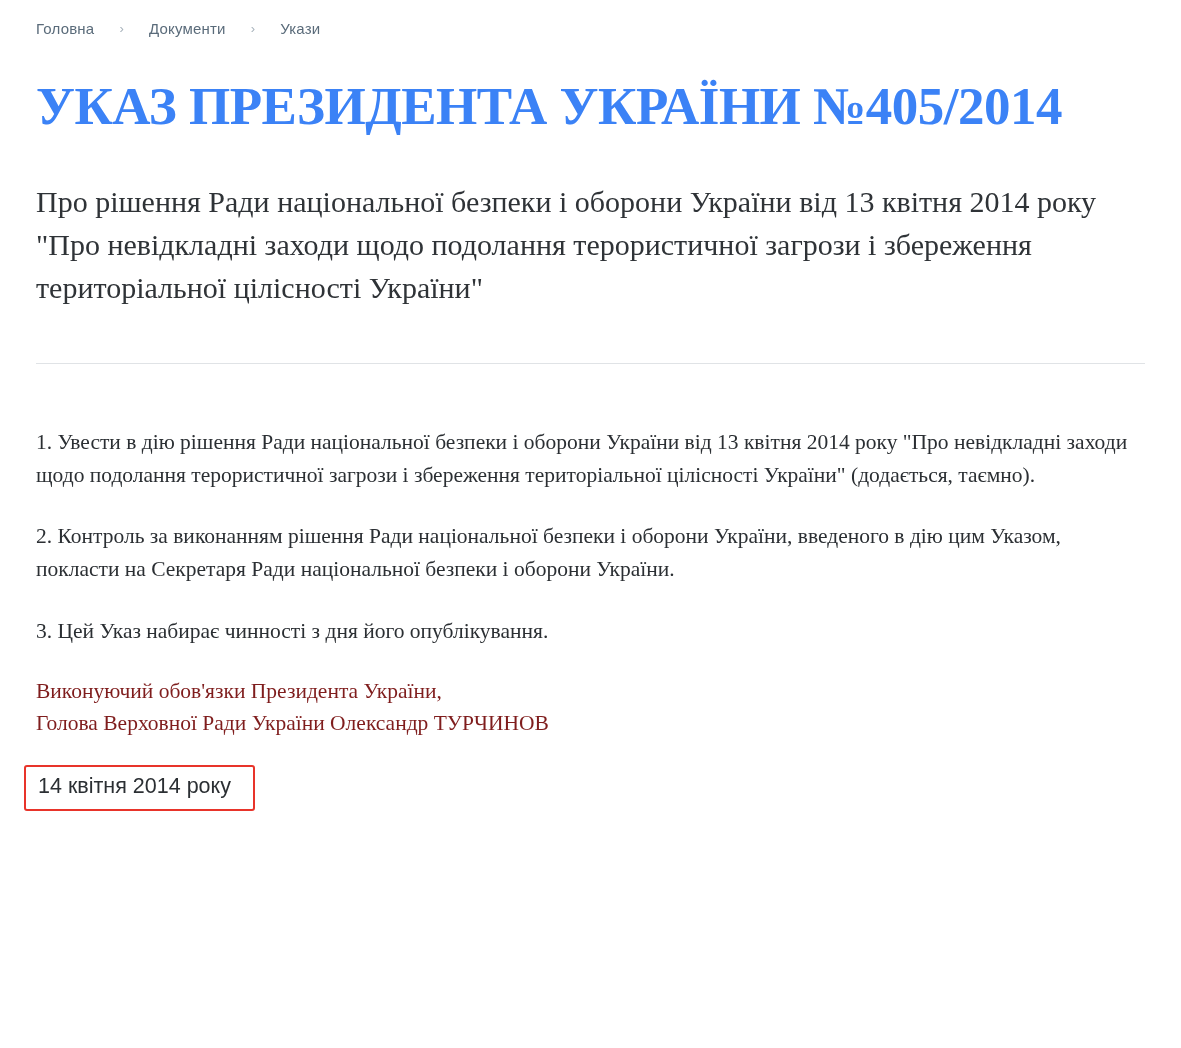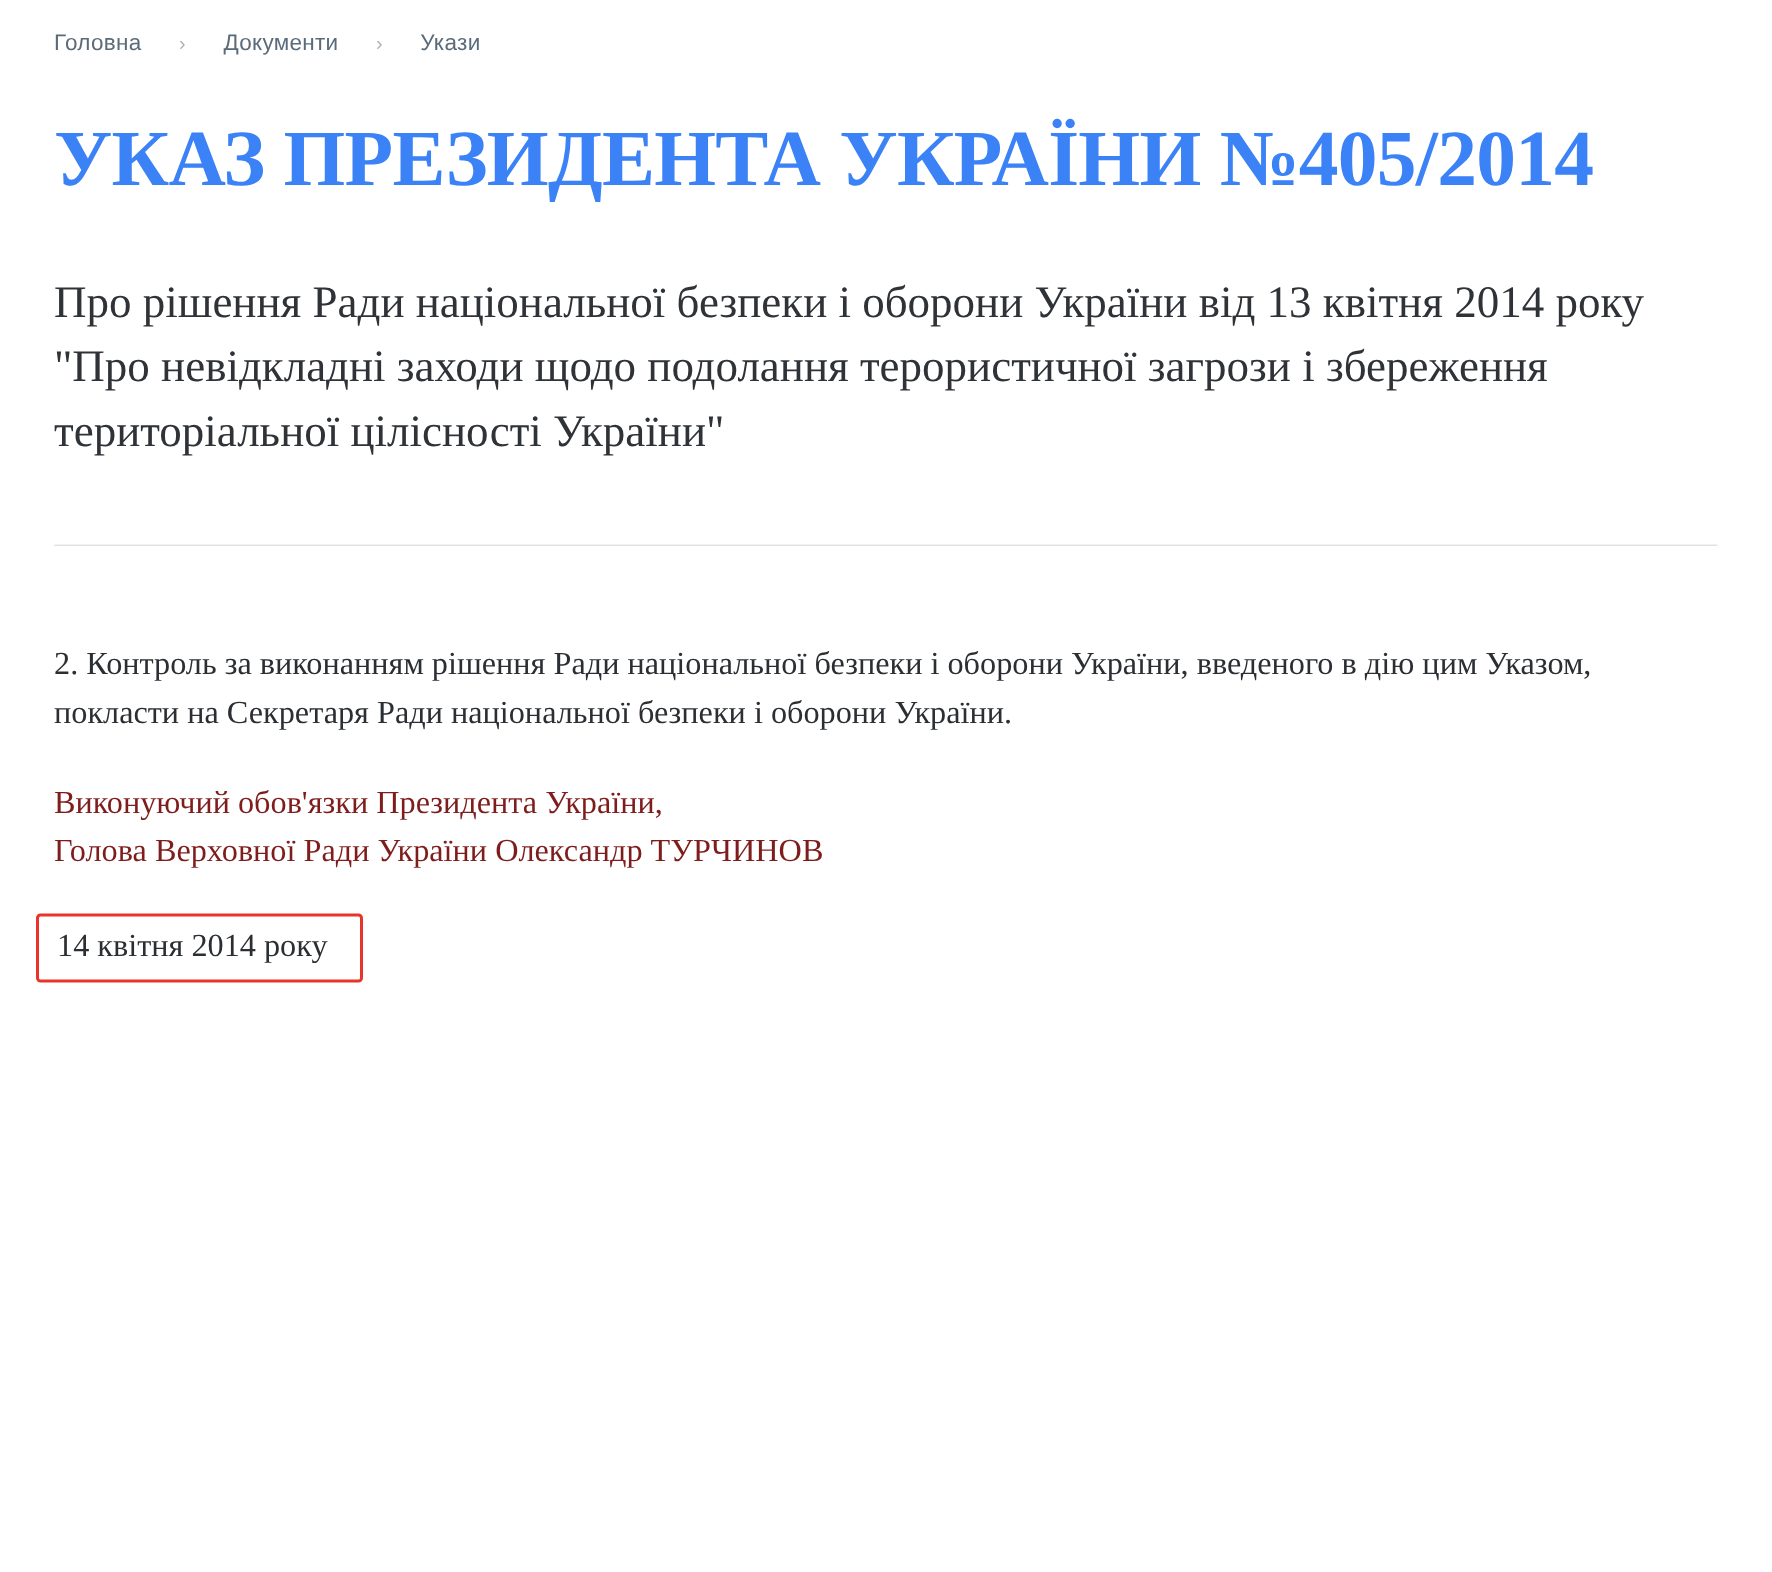--- a/index.html
+++ b/index.html
@@ -89,21 +89,21 @@
   }
 
   .date-wrap {
     display: inline-block;
     border: 2px solid #e8342a;
     border-radius: 3px;
     padding: 7px 22px 9px 12px;
     margin-left: -12px;
   }
   .date-wrap .date-text {
-    font-family: Liberation Serif, serif;
+    font-family: Liberation Sans, sans-serif;
     font-size: 21.5px;
     line-height: 1.2;
     color: #2b2f33;
   }
 </style>
 </head>
 <body>
 
 <div class="page">
 
@@ -117,21 +117,23 @@
 
   <h1 class="doc-title">УКАЗ ПРЕЗИДЕНТА УКРАЇНИ №405/2014</h1>
 
   <h2 class="doc-subtitle">Про рішення Ради національної безпеки і оборони України від 13 квітня 2014 року "Про невідкладні заходи щодо подолання терористичної загрози і збереження територіальної цілісності України"</h2>
 
   <hr class="divider">
 
   <div class="body-text">
 
 
+    <p>1. Увести в дію рішення Ради національної безпеки і оборони України від 13 квітня 2014 року "Про невідкладні заходи щодо подолання терористичної загрози і збереження територіальної цілісності України" (додається, таємно).</p>
     <p>2. Контроль за виконанням рішення Ради національної безпеки і оборони України, введеного в дію цим Указом, покласти на Секретаря Ради національної безпеки і оборони України.</p>
+    <p>3. Цей Указ набирає чинності з дня його опублікування.</p>
 
     <div class="signature">Виконуючий обов'язки Президента України,
 Голова Верховної Ради України Олександр ТУРЧИНОВ</div>
 
     <div class="date-wrap">
       <span class="date-text">14 квітня 2014 року</span>
     </div>
 
   </div>
 </div>

